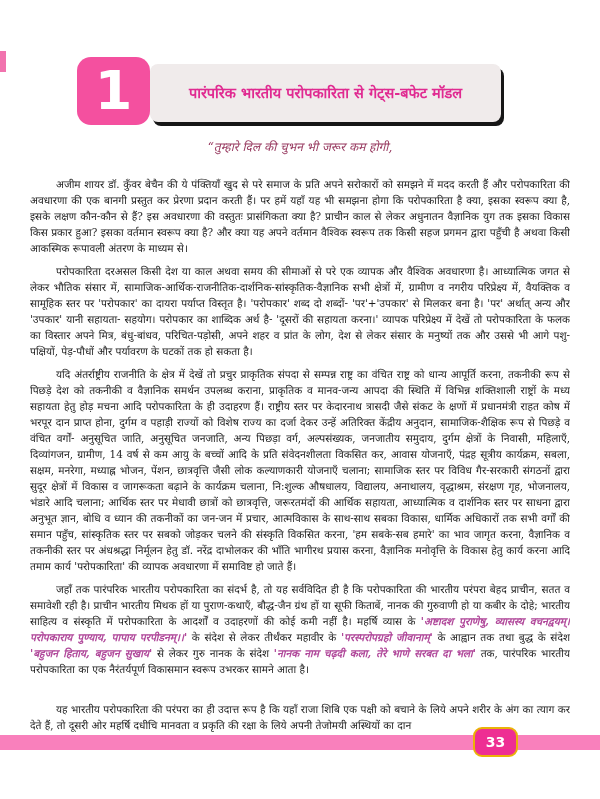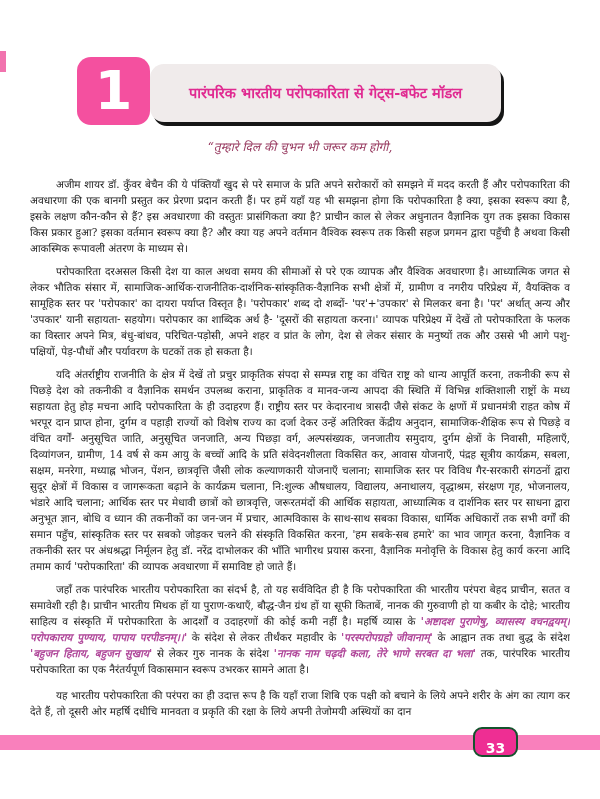--- a/index.html
+++ b/index.html
@@ -18,21 +18,21 @@
     position:absolute;left:77px;top:57px;width:73px;height:68px;
     background:#f4509f;border-radius:14px;z-index:3;
     display:flex;align-items:center;justify-content:center;
   }
   .chapter-num-box span{
     color:#ffffff;font-family:"DejaVu Sans","Liberation Sans",sans-serif;
     font-weight:800;font-size:54px;line-height:1;
   }
   .chapter-title-box{
     position:absolute;left:150px;top:64px;width:351px;height:58px;
-    background:#f0ebeb;border-radius:14px;z-index:2;
+    background:#f0ebeb;border-radius:8px;z-index:2;
     box-shadow:3px 4px 0 0 #161616;
     display:flex;flex-direction:column;align-items:center;justify-content:center;
   }
   .chapter-title-box div{
     color:#e02a91;font-family:"DejaVu Sans","Liberation Sans",sans-serif;
     font-weight:700;font-size:14.5px;line-height:20px;white-space:nowrap;
   }
 
   
   .epigraph{
@@ -40,29 +40,29 @@
     color:#97395f;font-style:italic;font-size:12px;line-height:14px;
   }
 
   
   .content{
     position:absolute;left:30px;right:30px;top:176px;bottom:66px;
     overflow:hidden;color:#1c1c1c;
     font-size:10.4px;line-height:16px;text-align:justify;
   }
   .content p{margin:0 0 7px 0;text-indent:26px;}
-  .content p.last{margin-top:10px;}
+  .content p.last{margin-top:24px;}
   .hl{color:#b0489a;font-style:italic;font-weight:bold;}
 
   
   .footer-bar{position:absolute;left:0;top:735px;width:600px;height:15px;background:#f980bc;}
   .page-num-badge{
     position:absolute;left:473px;top:727px;width:45px;height:30px;
-    background:#ee2e93;border:2px solid #14532d;border-radius:9px;
-    box-sizing:border-box;display:flex;align-items:flex-end;justify-content:center;z-index:4;
+    background:#ee2e93;border:2px solid #eab308;border-radius:9px;
+    box-sizing:border-box;display:flex;align-items:center;justify-content:center;z-index:4;
   }
   .page-num-badge span{
     color:#fff;font-family:"DejaVu Sans","Liberation Sans",sans-serif;
     font-weight:700;font-size:14px;line-height:1;
   }
 </style>
 </head>
 <body>
 
 <div class="page">

